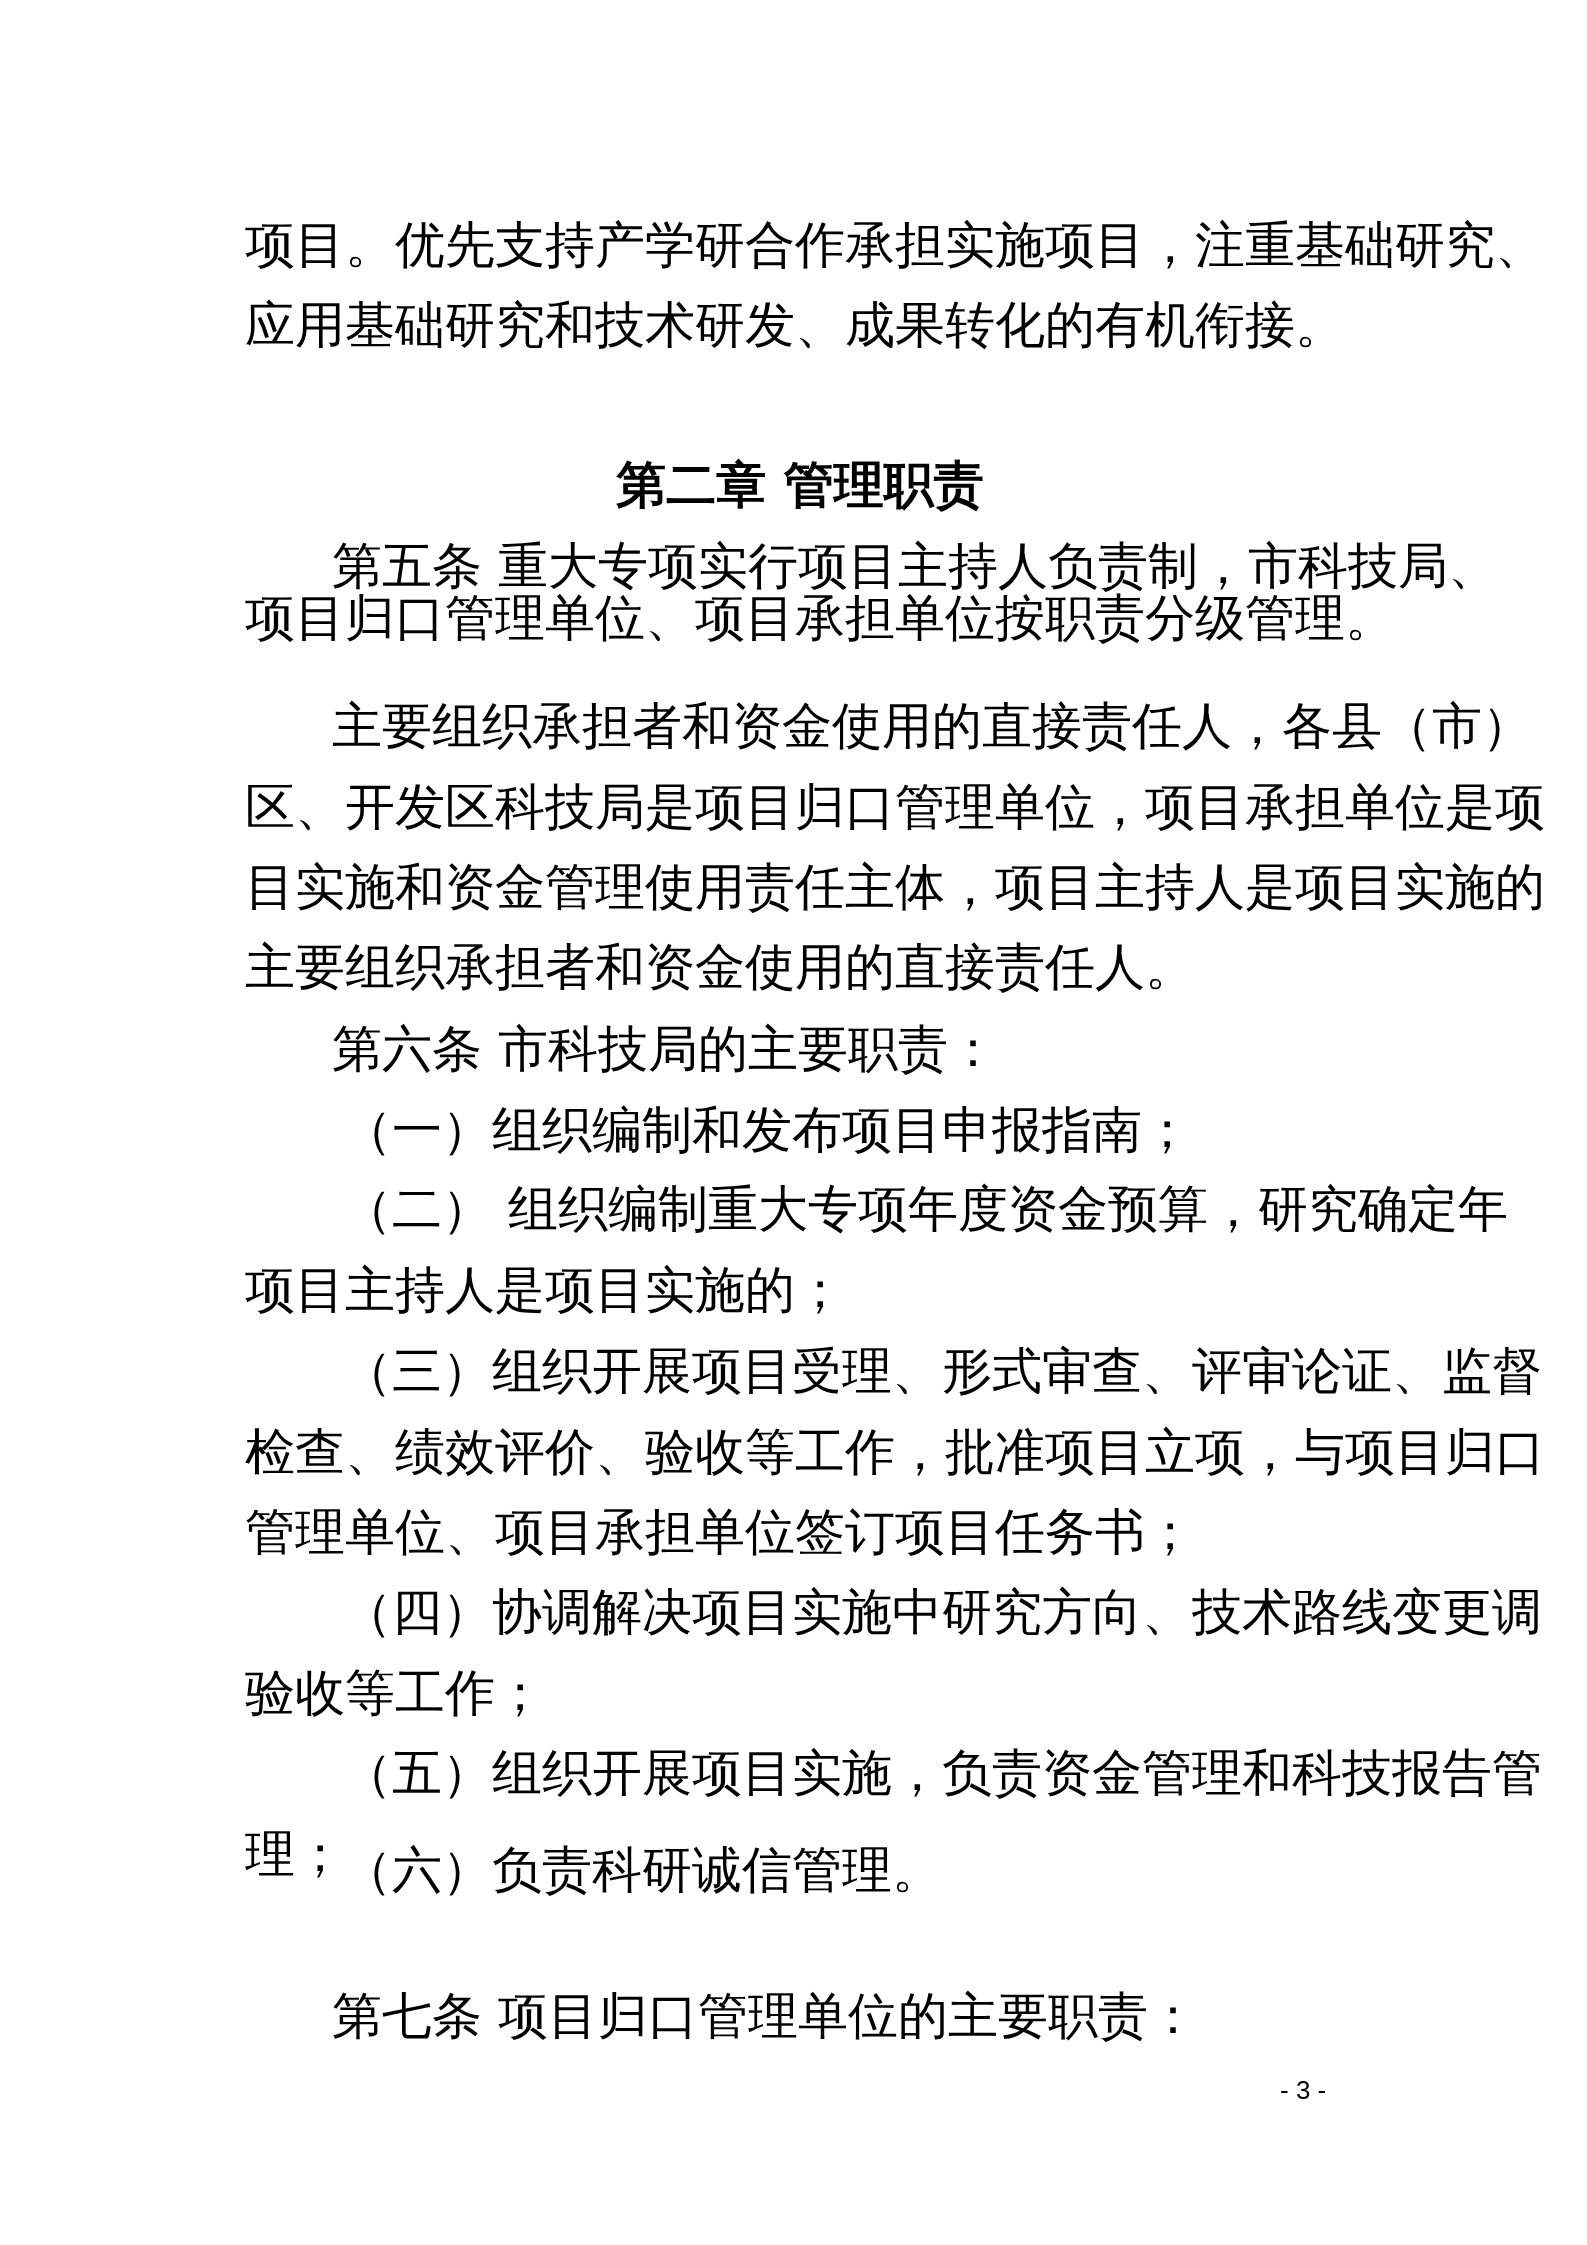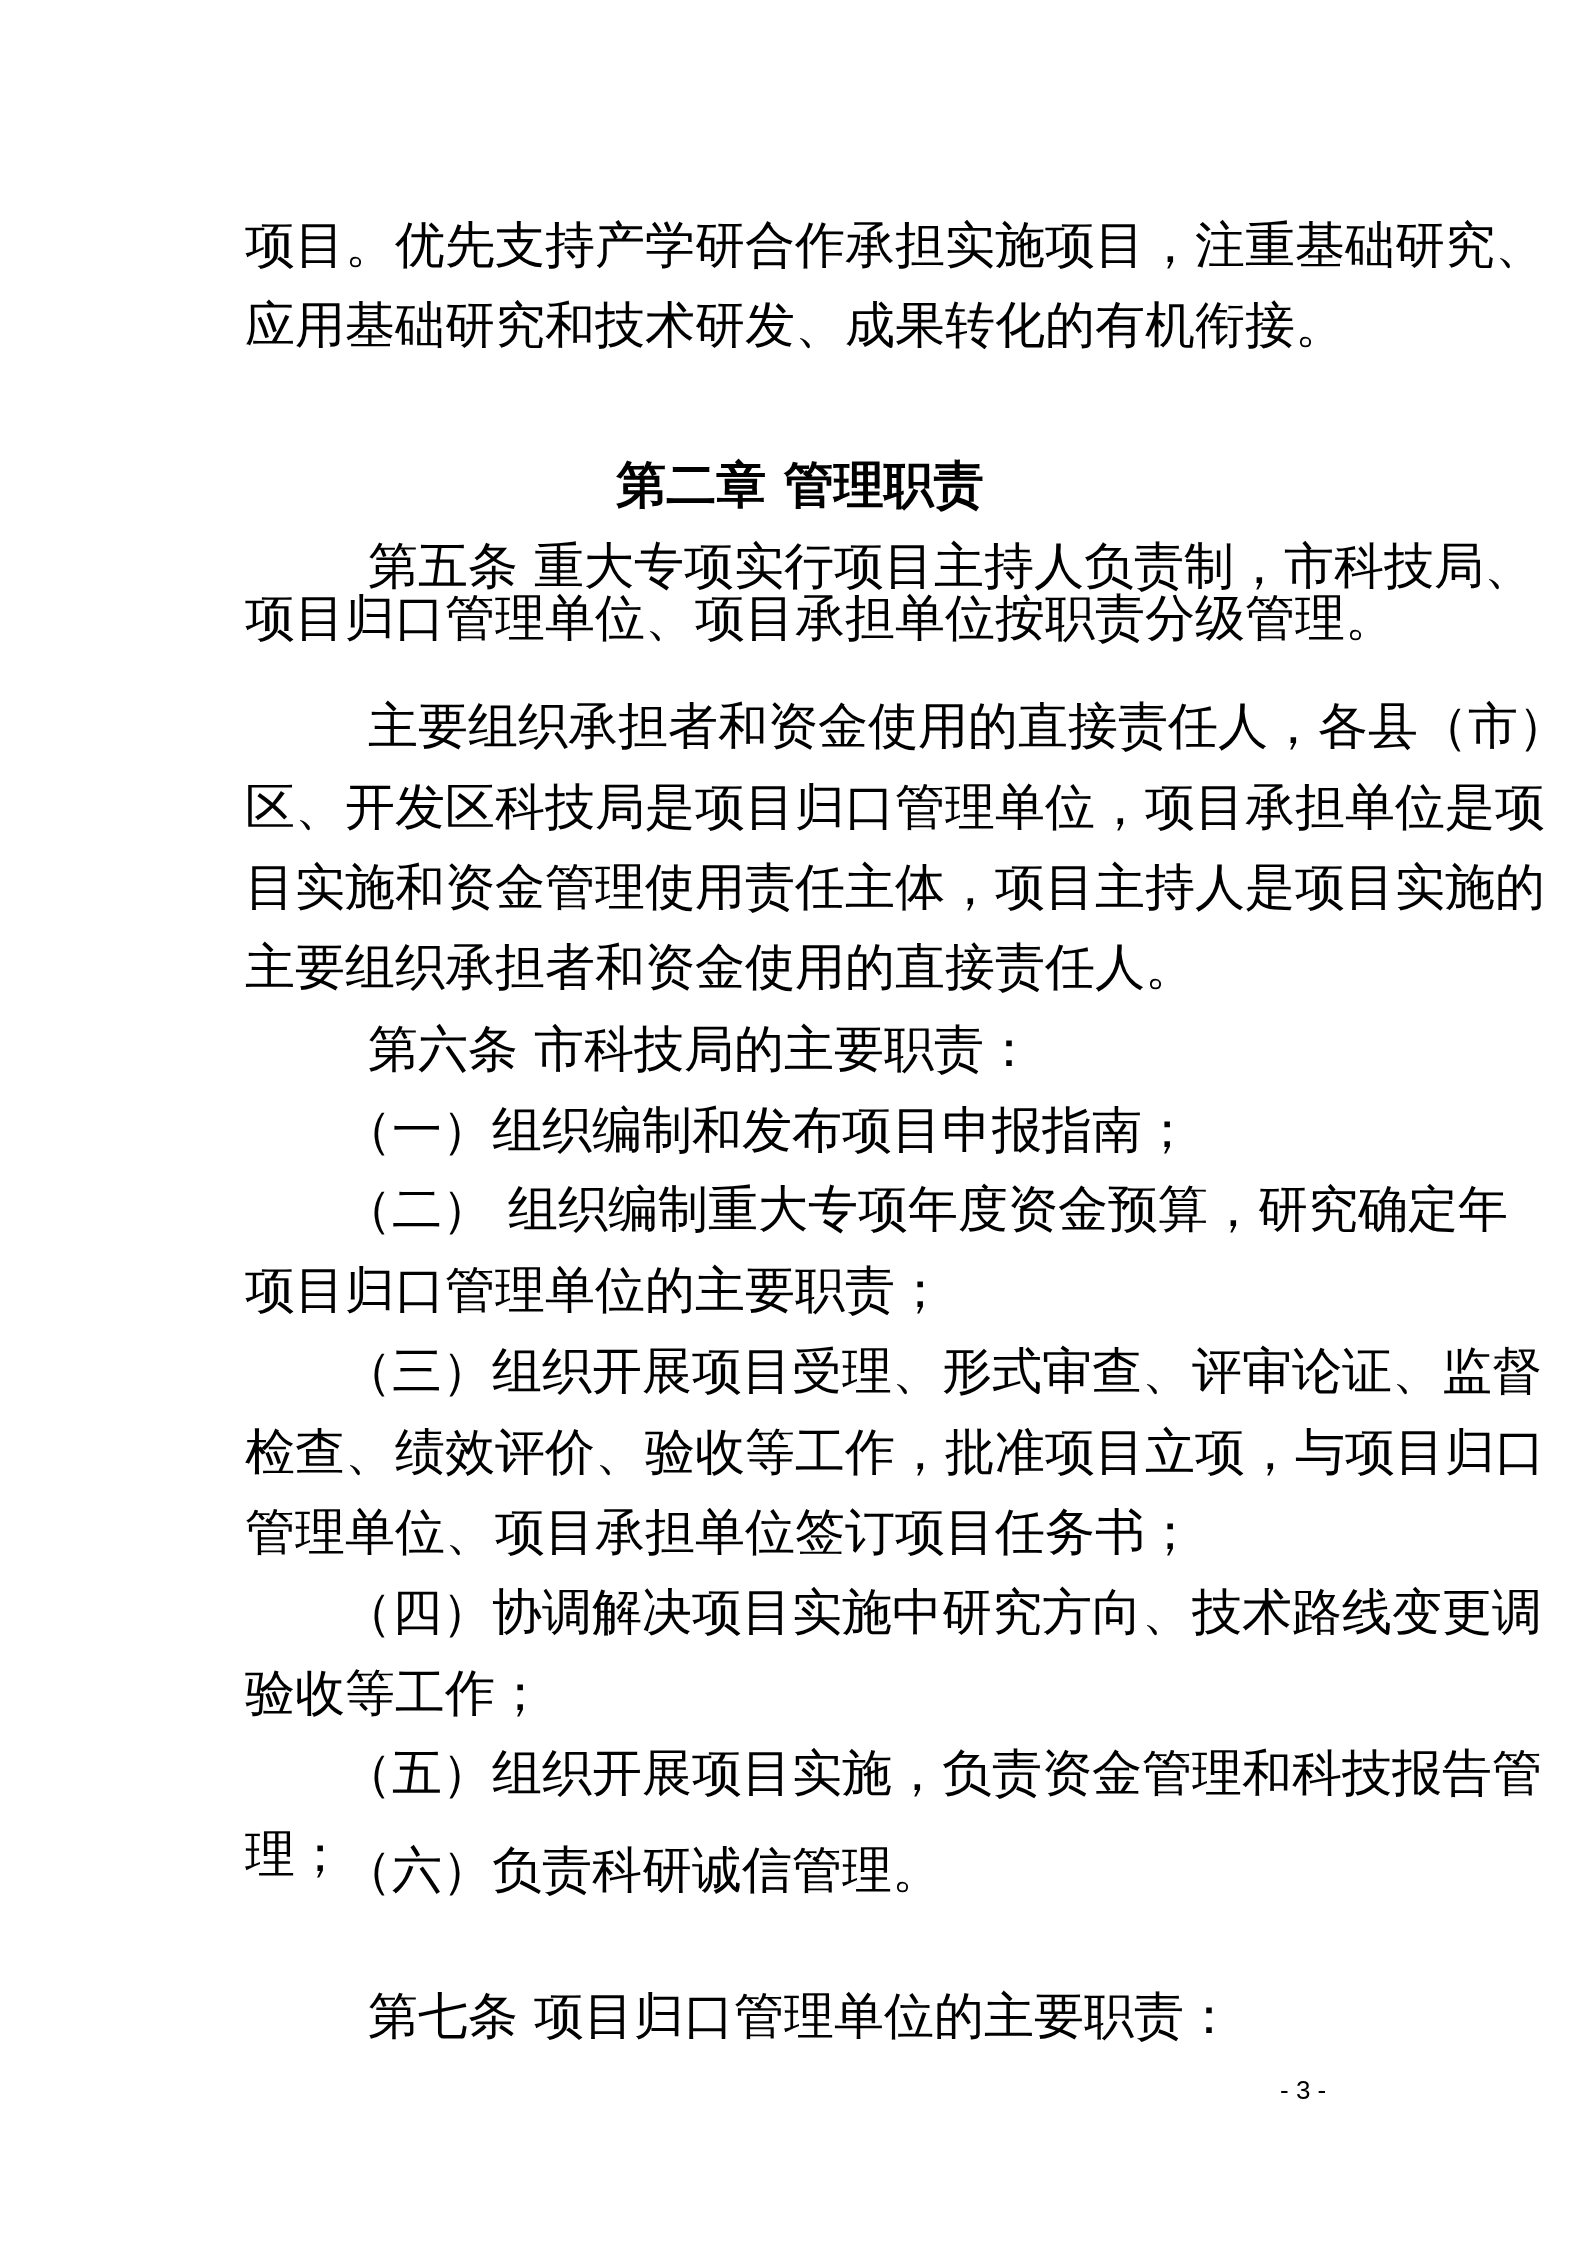--- a/index.html
+++ b/index.html
@@ -1,20 +1,20 @@
 <!DOCTYPE html>
 <html><head>
 <meta charset="utf-8">
 <style>
   html,body{margin:0;padding:0;background:#fff;}
   body{width:1587px;height:2245px;position:relative;overflow:hidden;
        font-family:"DejaVu Serif","Liberation Serif",serif;color:#000;}
   .line{position:absolute;font-size:50px;line-height:60px;height:60px;white-space:nowrap;text-align:right;}
   .full{left:245px;width:1111px;text-align:justify;text-align-last:justify;}
-  .ind{left:332px;margin-left:36px;}
+  .ind{left:332px;}
   .ind.full{left:332px;width:1024px;}
   .sub{left:342px;}
   .sub.full{left:342px;width:1014px;}
   .left{left:245px;}
   .heading{left:0;width:1600px;text-align:center;font-weight:bold;font-family:"DejaVu Sans","Liberation Sans",sans-serif;}
   .pageno{position:absolute;left:1280px;top:2072px;font-size:26px;line-height:36px;
           font-family:"Liberation Sans","DejaVu Sans",sans-serif;}
 </style>
 </head>
 <body>
@@ -29,21 +29,21 @@
   <div class="line left" style="top:588px">项目归口管理单位、项目承担单位按职责分级管理。</div>
 
   <div class="line ind full" style="top:696px">主要组织承担者和资金使用的直接责任人，各县（市）</div>
   <div class="line full" style="top:777px">区、开发区科技局是项目归口管理单位，项目承担单位是项</div>
   <div class="line full" style="top:857px">目实施和资金管理使用责任主体，项目主持人是项目实施的</div>
   <div class="line left" style="top:937px">主要组织承担者和资金使用的直接责任人。</div>
 
   <div class="line ind" style="top:1019px">第六条  市科技局的主要职责：</div>
   <div class="line sub" style="top:1100px">（一）组织编制和发布项目申报指南；</div>
   <div class="line sub full" style="top:1179px">（二）  组织编制重大专项年度资金预算，研究确定年</div>
-  <div class="line left" style="top:1260px">项目归口管理单位的主要职责；</div>
+  <div class="line left" style="top:1260px">项目主持人是项目实施的；</div>
   <div class="line sub full" style="top:1341px">（三）组织开展项目受理、形式审查、评审论证、监督</div>
   <div class="line full" style="top:1422px">检查、绩效评价、验收等工作，批准项目立项，与项目归口</div>
   <div class="line left" style="top:1502px">管理单位、项目承担单位签订项目任务书；</div>
   <div class="line sub full" style="top:1582px">（四）协调解决项目实施中研究方向、技术路线变更调</div>
   <div class="line left" style="top:1663px">验收等工作；</div>
   <div class="line sub full" style="top:1743px">（五）组织开展项目实施，负责资金管理和科技报告管</div>
   <div class="line left" style="top:1824px">理；</div>
   <div class="line sub" style="top:1840px">（六）负责科研诚信管理。</div>
   <div class="line ind" style="top:1986px">第七条  项目归口管理单位的主要职责：</div>
 

